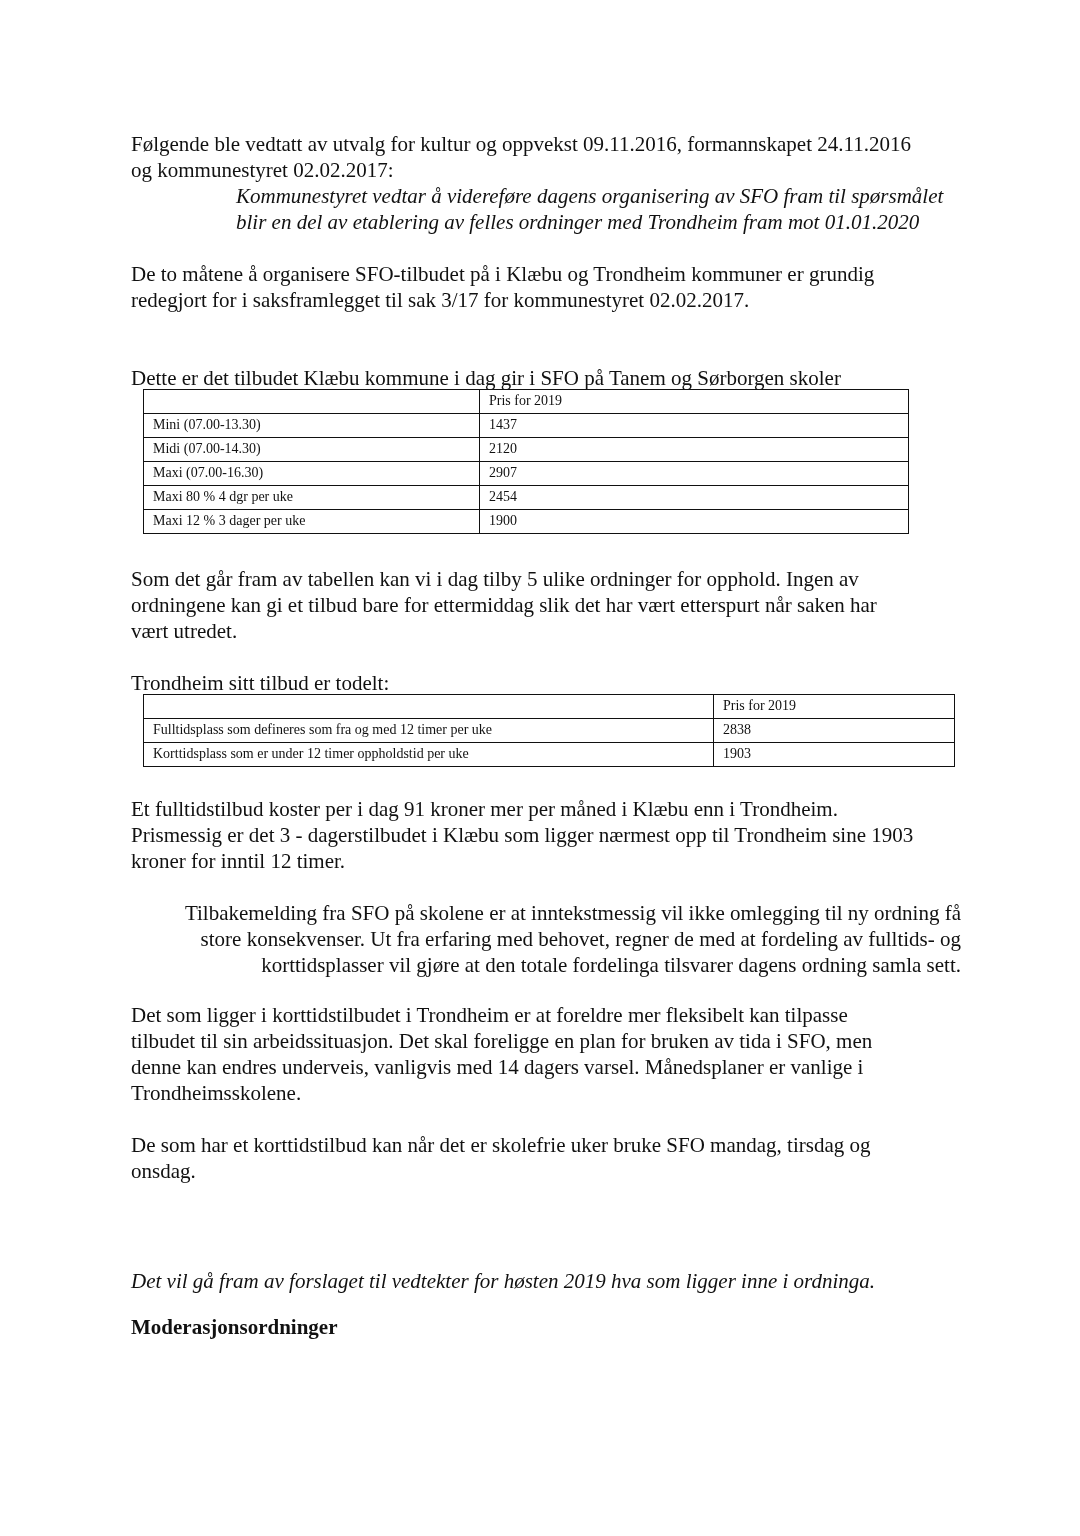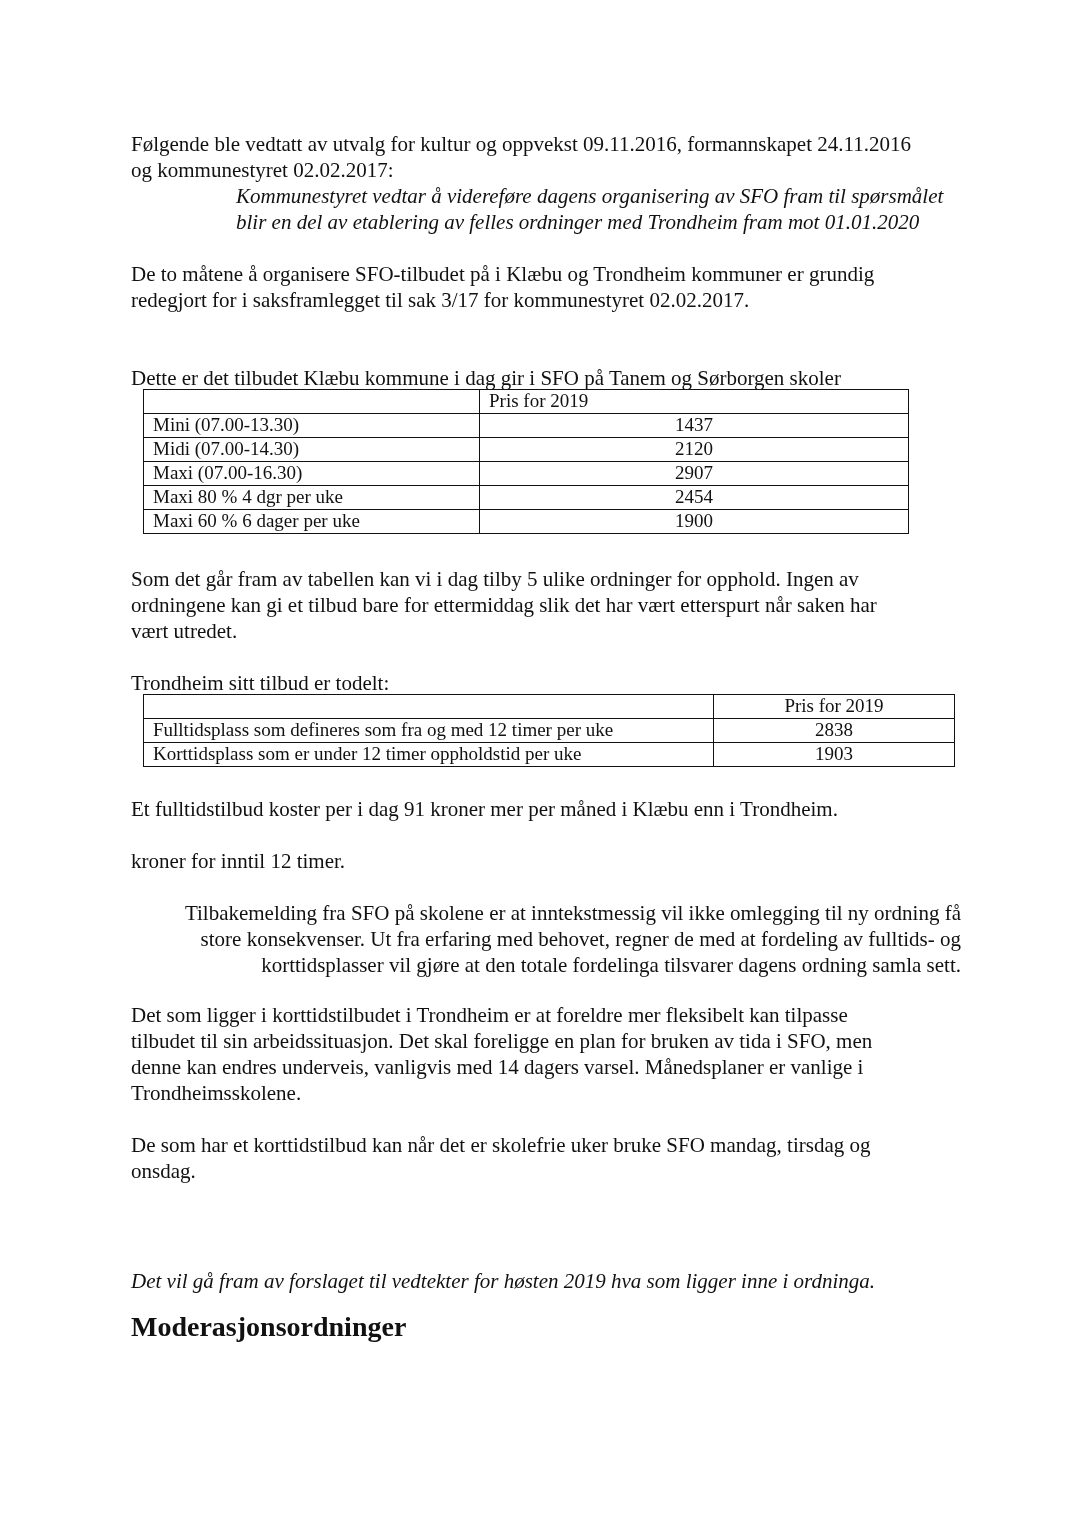--- a/index.html
+++ b/index.html
@@ -6,29 +6,29 @@
   body {
     width: 1080px; height: 1536px; position: relative; overflow: hidden;
     font-family: "Liberation Serif", "DejaVu Serif", serif;
     color: #111111;
     font-size: 21px;
     line-height: 26px;
   }
   .page { position: absolute; left: 0; top: 0; width: 912px; height: 1536px; }
   .block { position: absolute; left: 131px; width: 830px; margin: 0; }
   .quote { position: absolute; left: 196px; width: 760px; margin: 0; font-style: italic; }
-  .heading { position: absolute; left: 131px; margin: 0; font-weight: bold; font-size: 28px; }
+  .heading { position: absolute; left: 131px; margin: 0; font-weight: bold; font-size: 21px; }
   table.doc-table {
     position: absolute; border-collapse: collapse;
-    font-size: 19px; line-height: 20px;
+    font-size: 14px; line-height: 20px;
   }
   table.doc-table td {
     border: 1.5px solid #111111; padding: 1px 9px 2px 9px; height: 20px; white-space: nowrap;
   }
-  table.doc-table td.price { text-align: center; }
+  table.doc-table td.price { }
   table.doc-table td.hdr-left { text-align: left; padding-left: 9px; }
   #klaebu-table { left: 143px; top: 389px; width: 766px; }
   #klaebu-table col.c1 { width: 336px; }
   #trondheim-table { left: 143px; top: 694px; width: 812px; }
   #trondheim-table col.c1 { width: 570px; }
 </style>
 </head>
 <body>
 
 <div class="page">
@@ -70,21 +70,21 @@
     </tr>
     <tr>
       <td>Maxi (07.00-16.30)</td>
       <td class="price">2907</td>
     </tr>
     <tr>
       <td>Maxi 80 % 4 dgr per uke</td>
       <td class="price">2454</td>
     </tr>
     <tr>
-      <td>Maxi 60 % 6 dager per uke</td>
+      <td>Maxi 12 % 3 dager per uke</td>
       <td class="price">1900</td>
     </tr>
   </tbody>
     </table>
 
   <p class="block" style="top:566px;">
     <span>Som det går fram av tabellen kan vi i dag tilby 5 ulike ordninger for opphold. Ingen av</span><br>
     <span>ordningene kan gi et tilbud bare for ettermiddag slik det har vært etterspurt når saken har</span><br>
     <span>vært utredet.</span>
   </p>
@@ -107,21 +107,21 @@
     </tr>
     <tr>
       <td>Korttidsplass som er under 12 timer oppholdstid per uke</td>
       <td class="price">1903</td>
     </tr>
   </tbody>
     </table>
 
   <p class="block" style="top:796px;">
     <span>Et fulltidstilbud koster per i dag 91 kroner mer per måned i Klæbu enn i Trondheim.</span><br>
-    <br>
+    <span>Prismessig er det 3 - dagerstilbudet i Klæbu som ligger nærmest opp til Trondheim sine 1903</span><br>
     <span>kroner for inntil 12 timer.</span>
   </p>
 
   <p class="block" style="top:900px;text-align:right;">
     <span>Tilbakemelding fra SFO på skolene er at inntekstmessig vil ikke omlegging til ny ordning få</span><br>
     <span>store konsekvenser. Ut fra erfaring med behovet, regner de med at fordeling av fulltids- og</span><br>
     <span>korttidsplasser vil gjøre at den totale fordelinga tilsvarer dagens ordning samla sett.</span>
   </p>
 
   <p class="block" style="top:1002px;">

